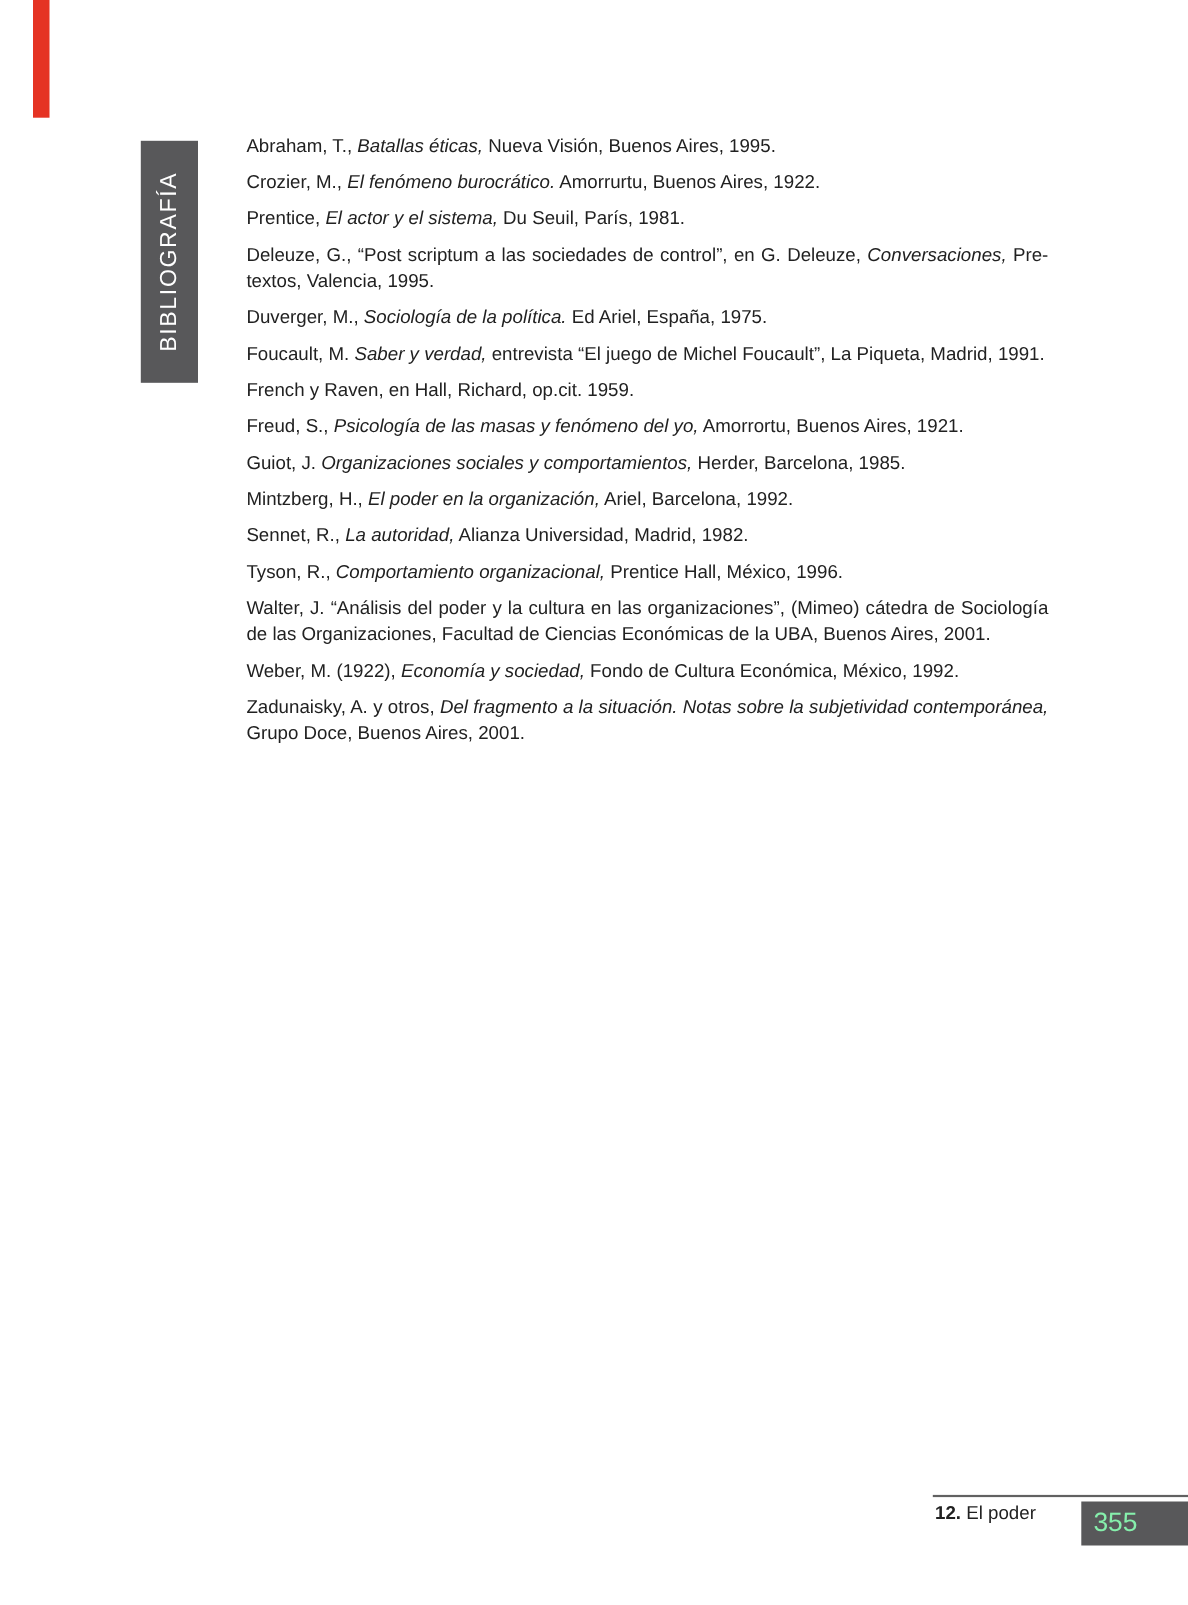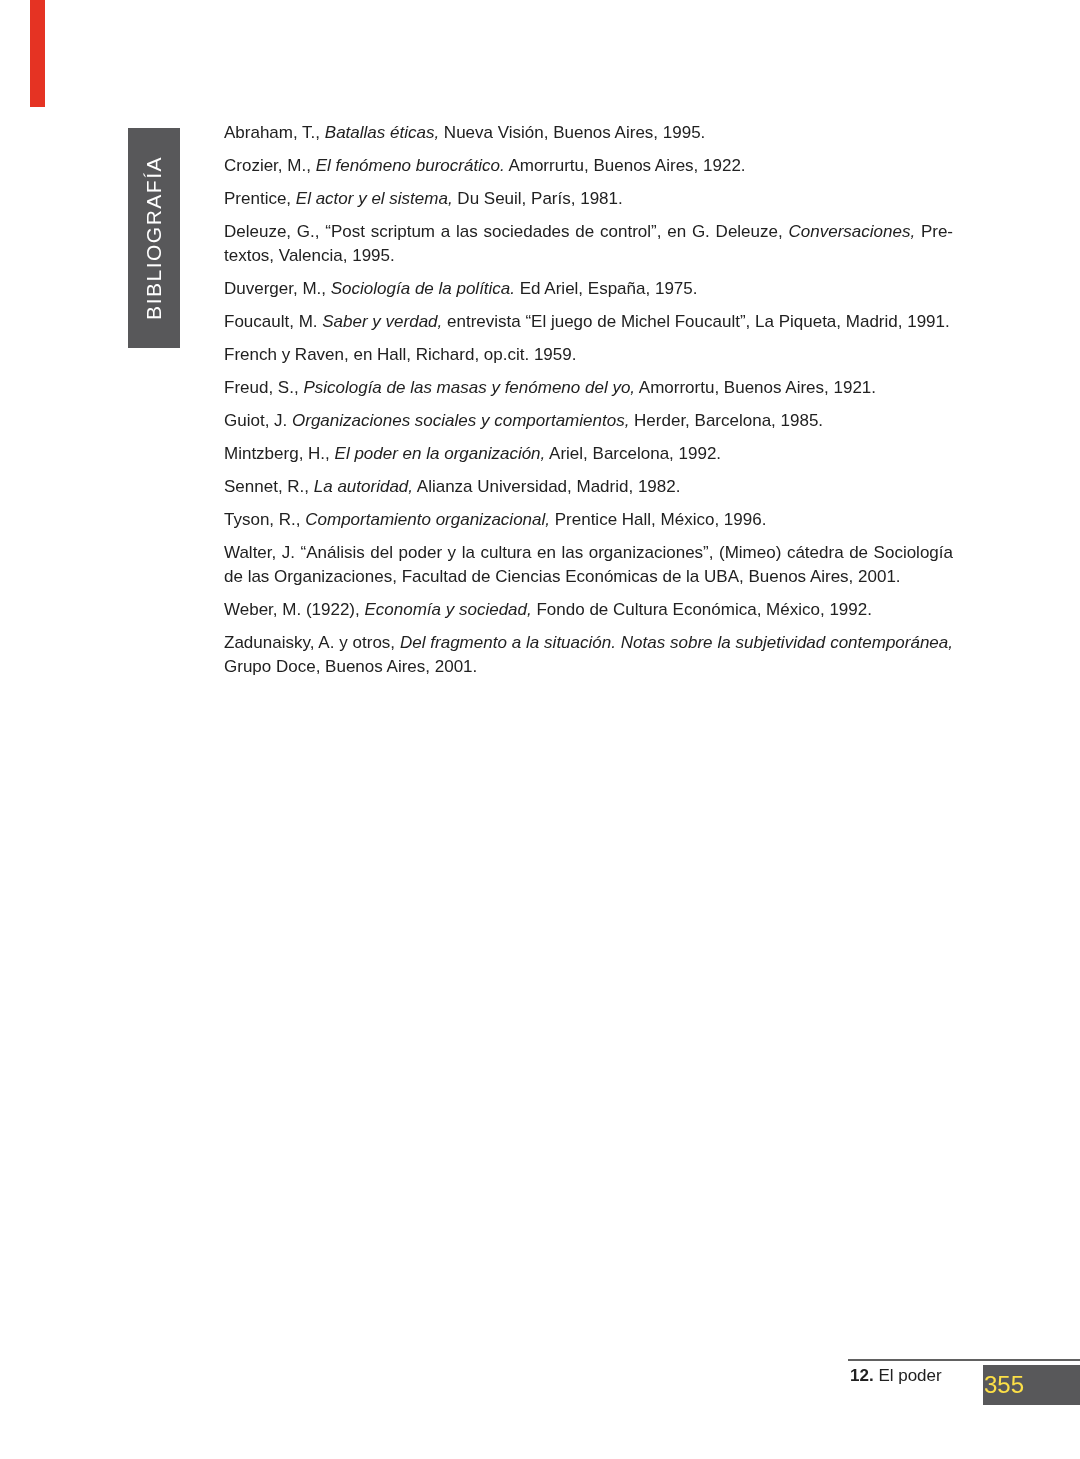--- a/index.html
+++ b/index.html
@@ -69,23 +69,23 @@
     white-space: nowrap;
   }
   .footer-label .num { font-weight: bold; }
   .page-number-box {
     position: absolute;
     left: 983px;
     top: 1365px;
     width: 97px;
     height: 40px;
     box-sizing: border-box;
-    padding-left: 1px;
+    padding-left: 11px;
     background: var(--page-number-background, #58585a);
-    color: #fde047;
+    color: #86efac;
     font-size: 24px;
     display: flex;
     align-items: center;
   }
 </style>
 </head>
 <body>
 
 <div class="page">
 

